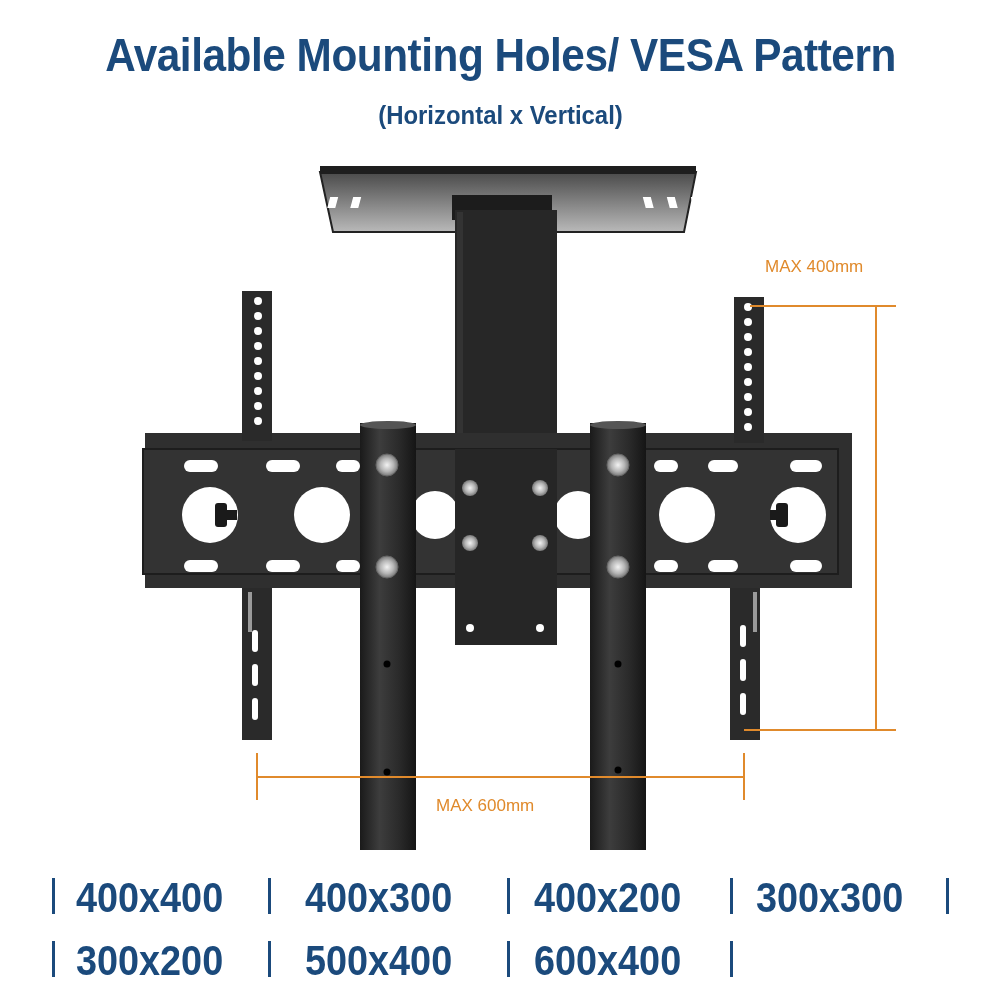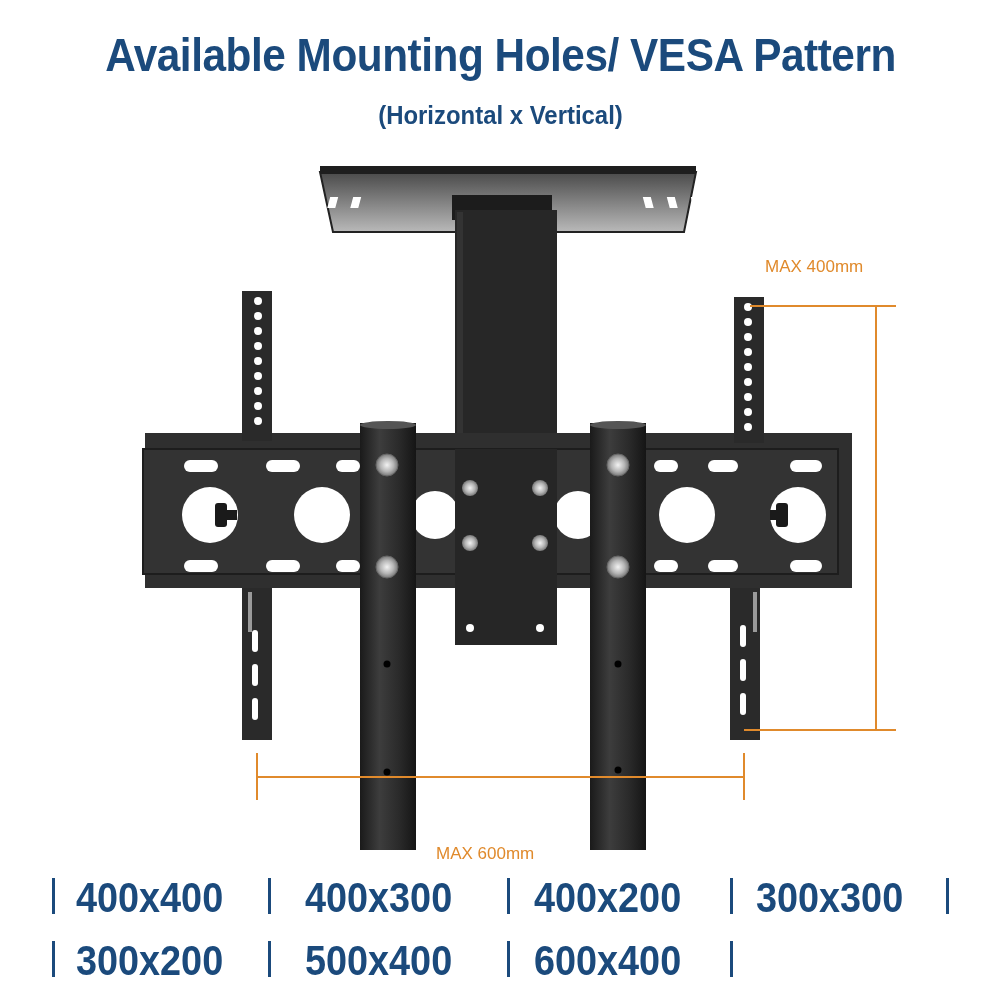--- a/index.html
+++ b/index.html
@@ -19,21 +19,21 @@
   }
 
   .product { position:absolute; left:8px; top:0; width:1001px; height:850px; }
   .product svg { position:absolute; left:0; top:0; }
 
   .dim-label {
     position:absolute; font-family:"Liberation Sans", sans-serif;
     font-size:17px; color:#e08a2c;
   }
   .dim-v { left:757px; top:257px; }
-  .dim-h { left:428px; top:796px;margin-top:48px; }
+  .dim-h { left:428px; top:796px; }
 
   .vesa {
     position:absolute; left:0; width:1001px;
     font-family:"Liberation Sans", sans-serif; font-weight:bold;
     font-size:42px; color:#1b4a7c;
   }
   .vesa-row { position:absolute; left:0; height:56px; display:block; }
   .vesa-row.r1 { top:870px; }
   .vesa-row.r2 { top:933px; }
   .pipe {

